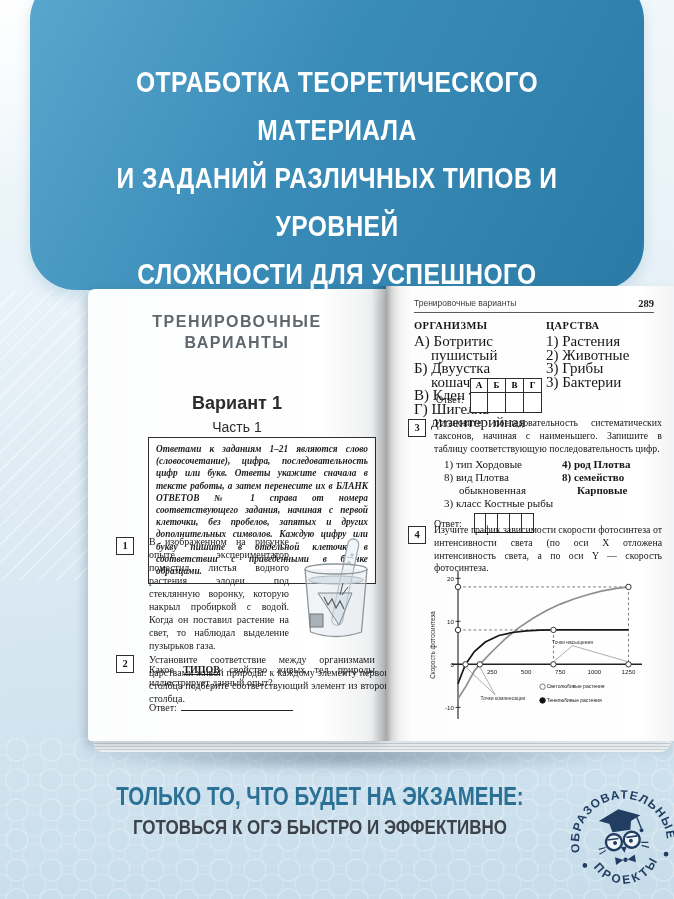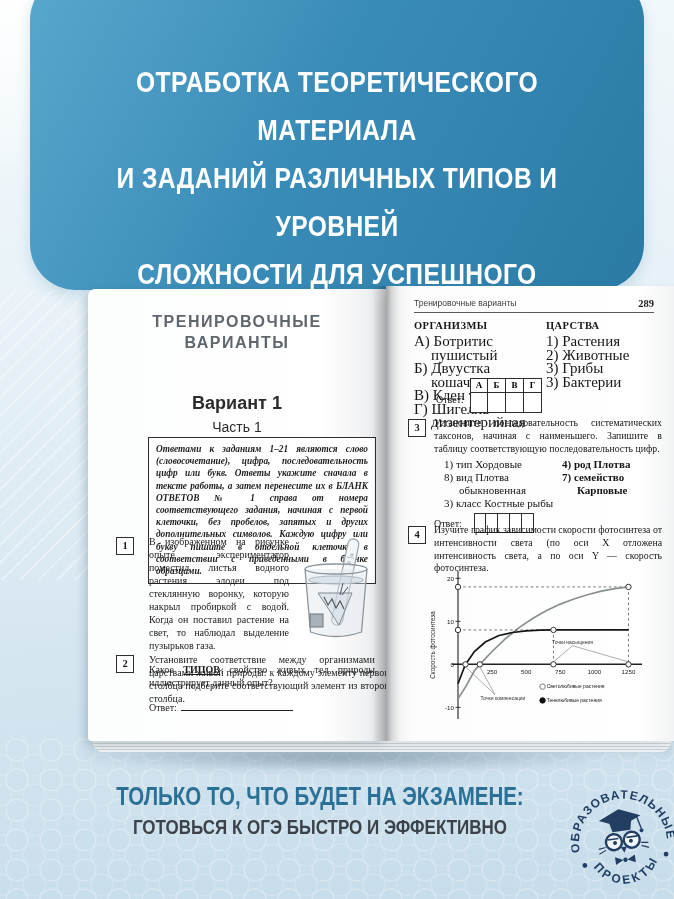--- a/index.html
+++ b/index.html
@@ -192,21 +192,21 @@
 
       <div class="numbox" style="left:22px;top:133px;">3</div>
       <div class="rp-task-text" style="left:48px;top:131px;width:228px;">Установите последовательность систематических таксонов, начиная с наименьшего. Запишите в таблицу соответствующую последовательность цифр.</div>
       <div class="rp-items" style="left:58px;top:172px;width:112px;">
         <div class="rp-item">1) тип Хордовые</div>
         <div class="rp-item">8) вид Плотва обыкновенная</div>
         <div class="rp-item">3) класс Костные рыбы</div>
       </div>
       <div class="rp-items" style="left:176px;top:172px;width:92px;font-weight:bold;">
         <div class="rp-item">4) род Плотва</div>
-        <div class="rp-item">7) семейство Карповые</div>
+        <div class="rp-item">8) семейство Карповые</div>
       </div>
       <div class="ans-label" style="left:48px;top:232px;">Ответ:</div>
       <div class="sgrid" style="left:88px;top:227px;">
         <div class="c first"></div>
         <div class="c"></div>
         <div class="c"></div>
         <div class="c"></div>
         <div class="c"></div>
       </div>
 

